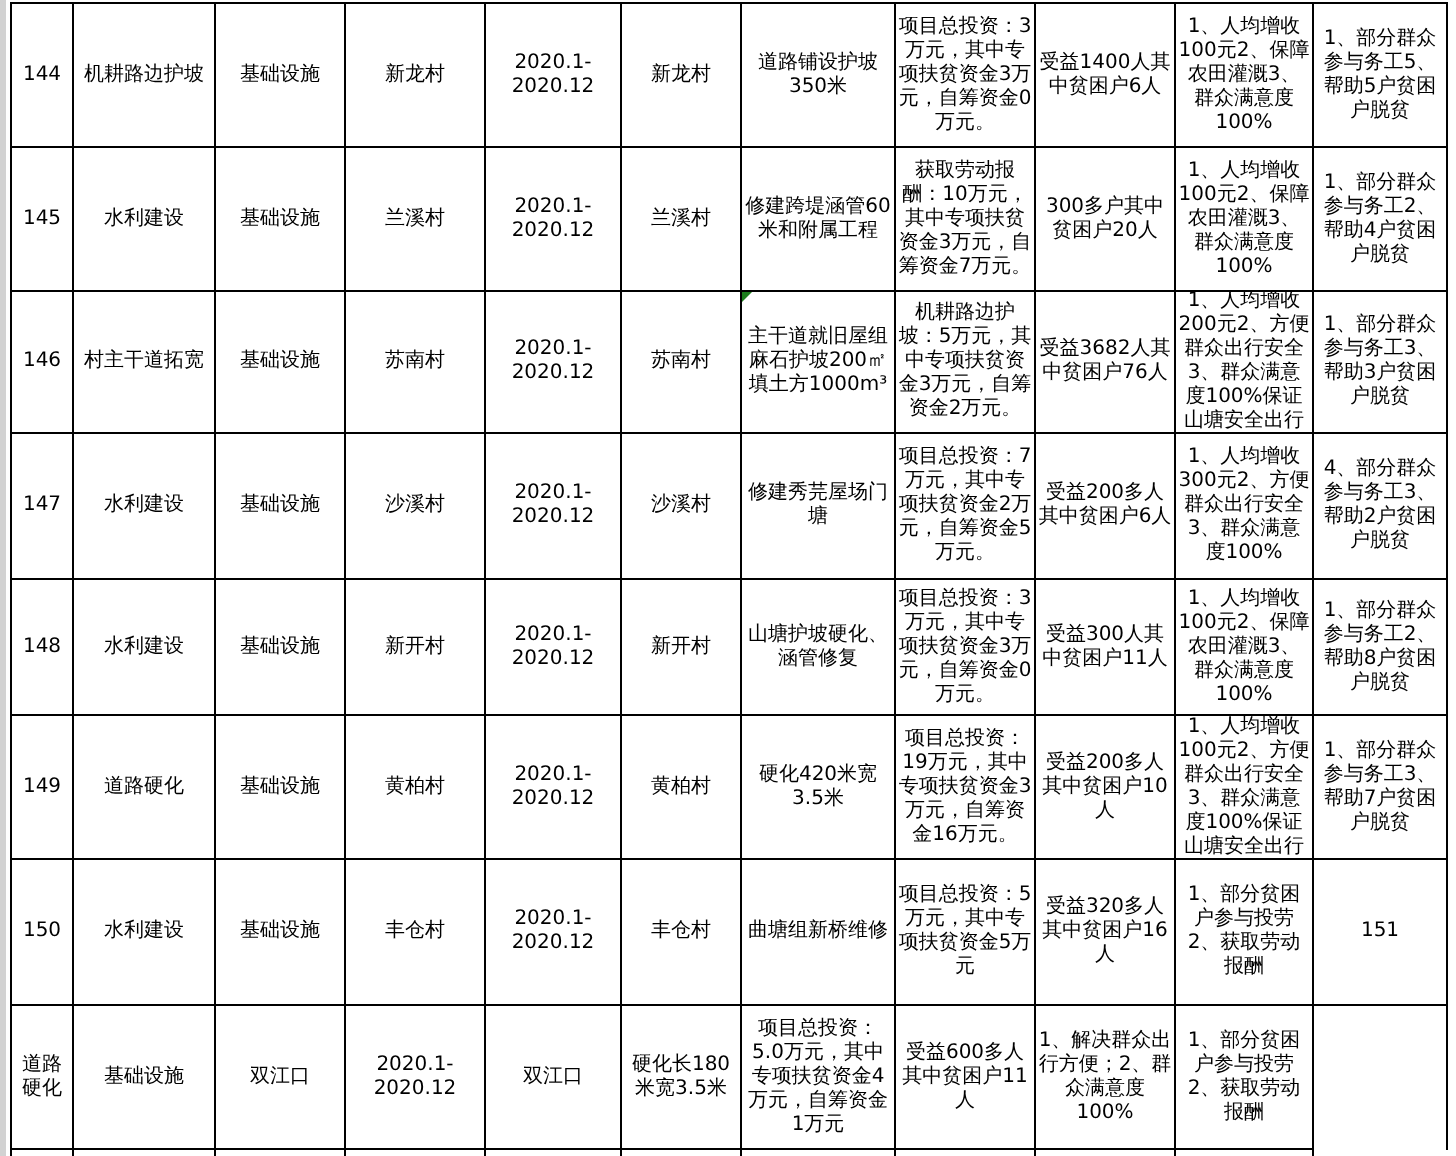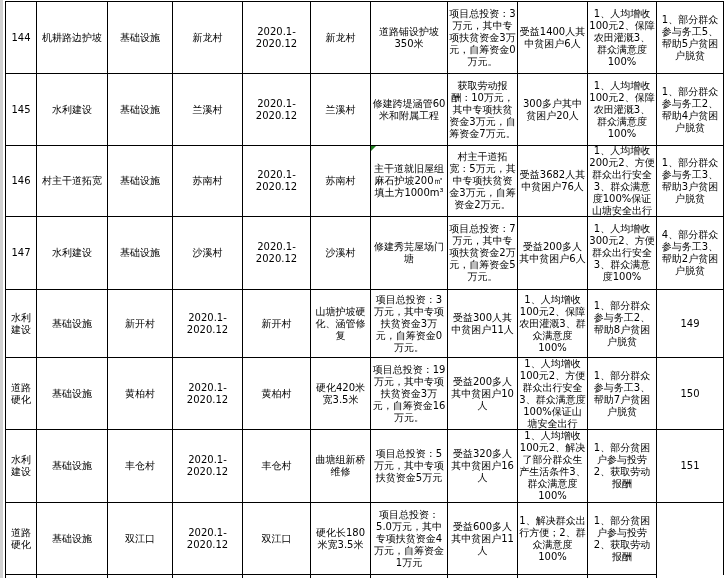--- a/index.html
+++ b/index.html
@@ -113,21 +113,21 @@
         <span class="time-wrap">2020.1-2020.12</span>
       </div>
       <div class="cell">
         <span>苏南村</span>
       </div>
       <div class="cell">
         <i class="tri" style="border-top-color: rgb(30, 126, 30);"></i>
         <span>主干道就旧屋组麻石护坡200㎡填土方1000m³</span>
       </div>
       <div class="cell">
-        <span>村主干道拓宽：5万元，其中专项扶贫资金3万元，自筹资金2万元。</span>
+        <span>机耕路边护坡：5万元，其中专项扶贫资金3万元，自筹资金2万元。</span>
       </div>
       <div class="cell">
         <span>受益3682人其中贫困户76人</span>
       </div>
       <div class="cell">
         <span>1、人均增收200元2、方便群众出行安全3、群众满意度100%保证山塘安全出行</span>
       </div>
       <div class="cell">
         <span>1、部分群众参与务工3、帮助3户贫困户脱贫</span>
       </div>
@@ -158,20 +158,23 @@
       <div class="cell">
         <span>受益200多人其中贫困户6人</span>
       </div>
       <div class="cell">
         <span>1、人均增收300元2、方便群众出行安全3、群众满意度100%</span>
       </div>
       <div class="cell">
         <span>4、部分群众参与务工3、帮助2户贫困户脱贫</span>
       </div>
       <div class="cell">
+        <span>148</span>
+      </div>
+      <div class="cell">
         <span>水利建设</span>
       </div>
       <div class="cell">
         <span>基础设施</span>
       </div>
       <div class="cell">
         <span>新开村</span>
       </div>
       <div class="cell">
         <span class="time-wrap">2020.1-2020.12</span>
@@ -246,23 +249,20 @@
         <span>丰仓村</span>
       </div>
       <div class="cell">
         <span>曲塘组新桥维修</span>
       </div>
       <div class="cell">
         <span>项目总投资：5万元，其中专项扶贫资金5万元</span>
       </div>
       <div class="cell">
         <span>受益320多人其中贫困户16人</span>
-      </div>
-      <div class="cell">
-        <span>1、人均增收100元2、解决了部分群众生产生活条件3、群众满意度100%</span>
       </div>
       <div class="cell">
         <span>1、部分贫困户参与投劳2、获取劳动报酬</span>
       </div>
       <div class="cell">
         <span>151</span>
       </div>
       <div class="cell">
         <span>道路硬化</span>
       </div>

